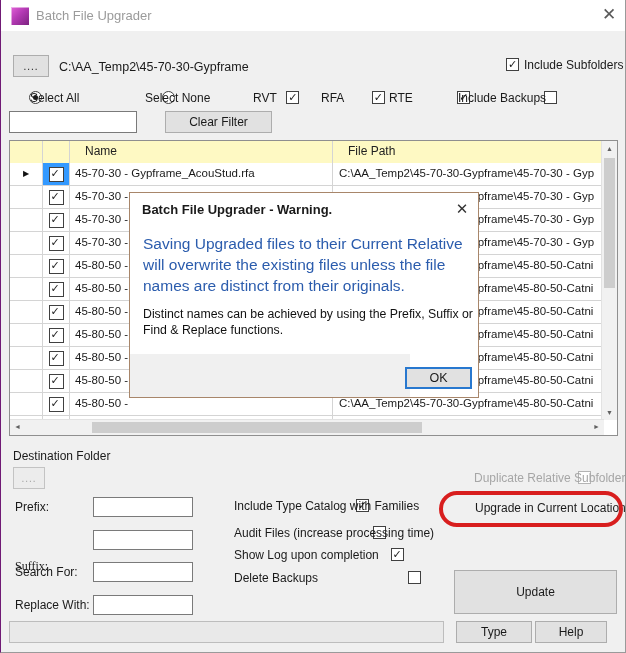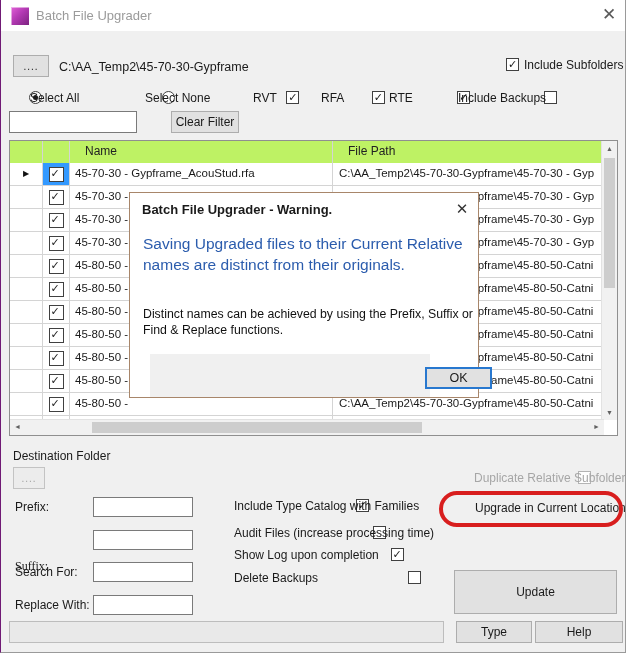--- a/index.html
+++ b/index.html
@@ -28,21 +28,21 @@
   .cb{width:13px;height:13px;background:#fff;border:1px solid #404040;display:inline-block;
       position:relative;flex:none;}
   .cb .mark{position:absolute;left:1px;top:-1px;font-size:11px;color:#1a1a1a;line-height:13px;}
   .cb.dis{border-color:#b4b4b4;}
   .radio{width:13px;height:13px;border:1px solid #404040;border-radius:50%;background:#fff;
       display:inline-block;position:relative;flex:none;}
   .radio .dot{position:absolute;left:3px;top:3px;width:5px;height:5px;border-radius:50%;background:#1a1a1a;}
   
   .grid{left:8px;top:140px;width:609px;height:296px;background:#fff;border:1px solid #8f8f8f;z-index:1;}
   .gcell{border-right:1px solid #d4d4d4;box-sizing:border-box;flex:none;overflow:hidden;white-space:nowrap;}
-  .ghead{display:flex;height:22px;background:#bef264;border-bottom:1px solid #c6c6c6;
+  .ghead{display:flex;height:22px;background:#fef9c3;border-bottom:1px solid #c6c6c6;
          font-size:12px;color:#222;}
   .ghead .gcell{line-height:21px;}
   .grows{position:absolute;left:0;top:22px;width:594px;height:257px;overflow:hidden;background:#fff;}
   .grow{display:flex;height:22px;border-bottom:1px solid #d4d4d4;font-size:11.5px;background:#fff;}
   .c-rowsel{width:33px;}
   .c-check{width:27px;display:flex;align-items:center;justify-content:center;}
   .c-name{width:263px;line-height:21px;padding-left:5px;}
   .c-path{width:271px;line-height:21px;padding-left:6px;border-right:none;}
   .ghead .c-name,.ghead .c-path{padding-left:15px;}
   .rowarrow{font-size:8px;color:#111;line-height:22px;text-align:center;display:block;}
@@ -51,21 +51,21 @@
   .vscroll{position:absolute;right:0;top:0;width:15px;height:279px;background:#f1f1f1;border-left:1px solid #e2e2e2;}
   .hscroll{position:absolute;left:0;bottom:0;width:594px;height:15px;background:#f1f1f1;border-top:1px solid #e2e2e2;}
   .sbtn{position:absolute;width:15px;height:15px;font-size:7px;color:#606060;text-align:center;line-height:15px;}
   .sthumb{position:absolute;background:#cdcdcd;}
   
   .dialog{left:128px;top:192px;width:350px;height:206px;background:#fff;border:1px solid #a8866a;z-index:20;}
   .dlg-title{left:12px;top:9px;font-size:13px;color:#1a1a1a;font-weight:bold;}
   .dlg-close{left:322px;top:6px;width:20px;height:20px;font-size:15px;color:#333;text-align:center;line-height:20px;cursor:pointer;}
   .dlg-blue{left:13px;top:40px;width:330px;font-size:15.5px;line-height:21px;color:#2b5cad;}
   .dlg-detail{left:13px;top:114px;width:330px;font-size:12.3px;line-height:15.5px;color:#111;}
-  .dlg-footer{left:0;top:161px;width:280px;height:43px;background:#f0f0f0;margin-left:20px;}
+  .dlg-footer{left:0;top:161px;width:280px;height:43px;background:#f0f0f0;}
   .okbtn{left:275px;top:13px;width:67px;height:22px;background:#e1e1e1;border:2px solid #2878cf;
          font-size:12.5px;display:flex;align-items:center;justify-content:center;cursor:pointer;}
   
   .redcircle{left:438px;top:491px;width:184px;height:36px;border:4px solid #d81e1e;
              border-radius:18px;z-index:30;pointer-events:none;}
   .progress{left:8px;top:621px;width:435px;height:22px;background:#e9e9e9;border:1px solid #bdbdbd;}
 </style>
 </head>
 <body>
 
@@ -98,21 +98,21 @@
   <div class="abs lbl" style="left:252px;top:91px;">RVT</div>
   <span class="abs cb" style="left:301px;top:90px;"><span class="mark">✓</span></span>
   <div class="abs lbl" style="left:320px;top:91px;">RFA</div>
   <span class="abs cb" style="left:369px;top:90px;"><span class="mark">✓</span></span>
   <div class="abs lbl" style="left:388px;top:91px;">RTE</div>
   <span class="abs cb" style="left:438px;top:90px;"></span>
   <div class="abs lbl" style="left:457px;top:91px;">Include Backups</div>
 
   
   <input class="abs txt" style="left: 8px; top: 111px; width: 128px; height: 22px;" value="">
-  <div class="abs btn" style="left:170px;top:111px;width:68px;height:22px;text-align:right;">Clear Filter</div>
+  <div class="abs btn" style="left:164px;top:111px;width:107px;height:22px;text-align:right;">Clear Filter</div>
 
   
   <div class="abs grid">
     <div class="ghead">
       <div class="gcell c-rowsel"></div>
       <div class="gcell c-check"></div>
       <div class="gcell c-name">Name</div>
       <div class="gcell c-path">File Path</div>
     </div>
     <div class="grows">
@@ -250,20 +250,21 @@
       <div class="sbtn" style="right:0;top:0;height:14px;line-height:14px;">►</div>
     </div>
   </div>
 
   
   <div class="abs dialog">
     <div class="abs dlg-title">Batch File Upgrader - Warning.</div>
     <div class="abs dlg-close">✕</div>
     <div class="abs dlg-blue">
       <div>Saving Upgraded files to their Current Relative</div>
+      <div>will overwrite the existing files unless the file</div>
       <div>names are distinct from their originals.</div>
     </div>
     <div class="abs dlg-detail">
       <div>Distinct names can be achieved by using the Prefix, Suffix or</div>
       <div>Find &amp; Replace functions.</div>
     </div>
     <div class="abs dlg-footer">
       <div class="abs okbtn">OK</div>
     </div>
   </div>
@@ -296,15 +297,15 @@
 
   
   
   <div class="abs lbl" style="left:474px;top:501px;">Upgrade in Current Location</div>
   <div class="abs redcircle"></div>
 
   
   <div class="abs btn" style="left:453px;top:570px;width:163px;height:44px;">Update</div>
   <div class="abs progress"></div>
   <div class="abs btn" style="left:455px;top:621px;width:76px;height:22px;">Type</div>
-  <div class="abs btn" style="left:534px;top:621px;width:88px;height:22px;">Help</div>
+  <div class="abs btn" style="left:534px;top:621px;width:72px;height:22px;">Help</div>
 
 </div>
 
 </body></html>

